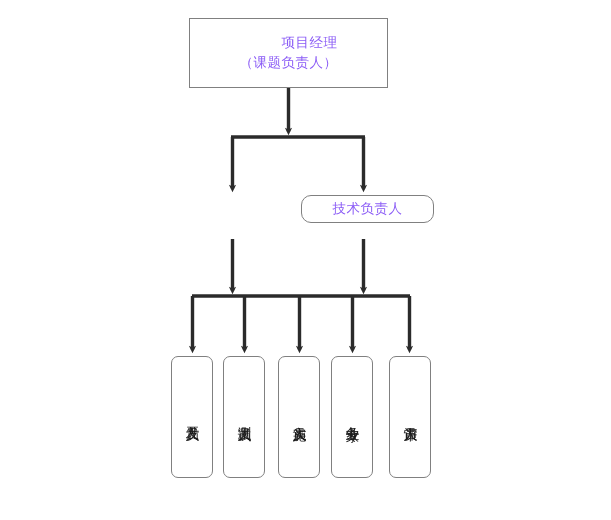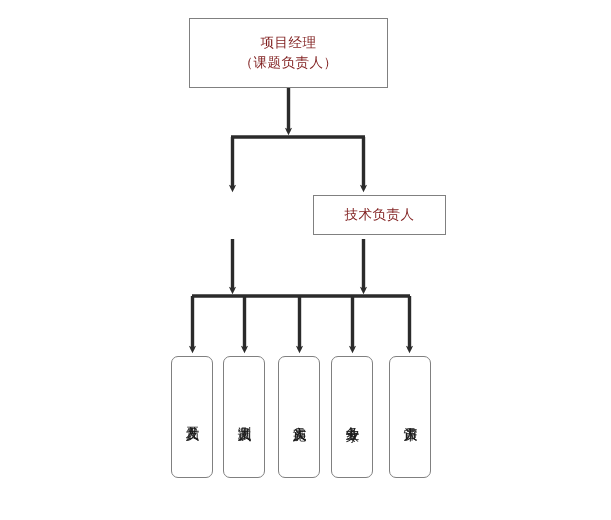--- a/index.html
+++ b/index.html
@@ -46,41 +46,42 @@
     border-radius: 0;
   }
   .node-rounded {
     border-radius: 7px;
   }
   .node-label {
     font-size: 13.5px;
     line-height: 1.45;
     letter-spacing: 0.5px;
     white-space: pre-line;
-    color: #7f1d1d;
+    color: #8b5cf6;
+    text-align: right;
   }
   .node-label-vertical {
     font-size: 13.5px;
     line-height: 1.62;
     letter-spacing: 0.5px;
     writing-mode: vertical-rl;
     text-orientation: upright;
     color: #1a1a1a;
     white-space: nowrap;
   }
   
   #node-project-manager {
     left: 189px; top: 18px; width: 199px; height: 70px;
   }
   
   #node-deputy-manager {
     left: 176px; top: 195px; width: 115px; height: 44px;
   }
   #node-tech-lead {
-    left: 313px; top: 195px; width: 133px; height: 40px;
+    left: 301px; top: 195px; width: 133px; height: 28px; border-radius: 10px;
   }
   
   .leaf {
     top: 356px;
     width: 42px;
     height: 122px;
   }
   #node-dev   { left: 171px; }
   #node-test  { left: 223px; }
   #node-impl  { left: 278px; }

